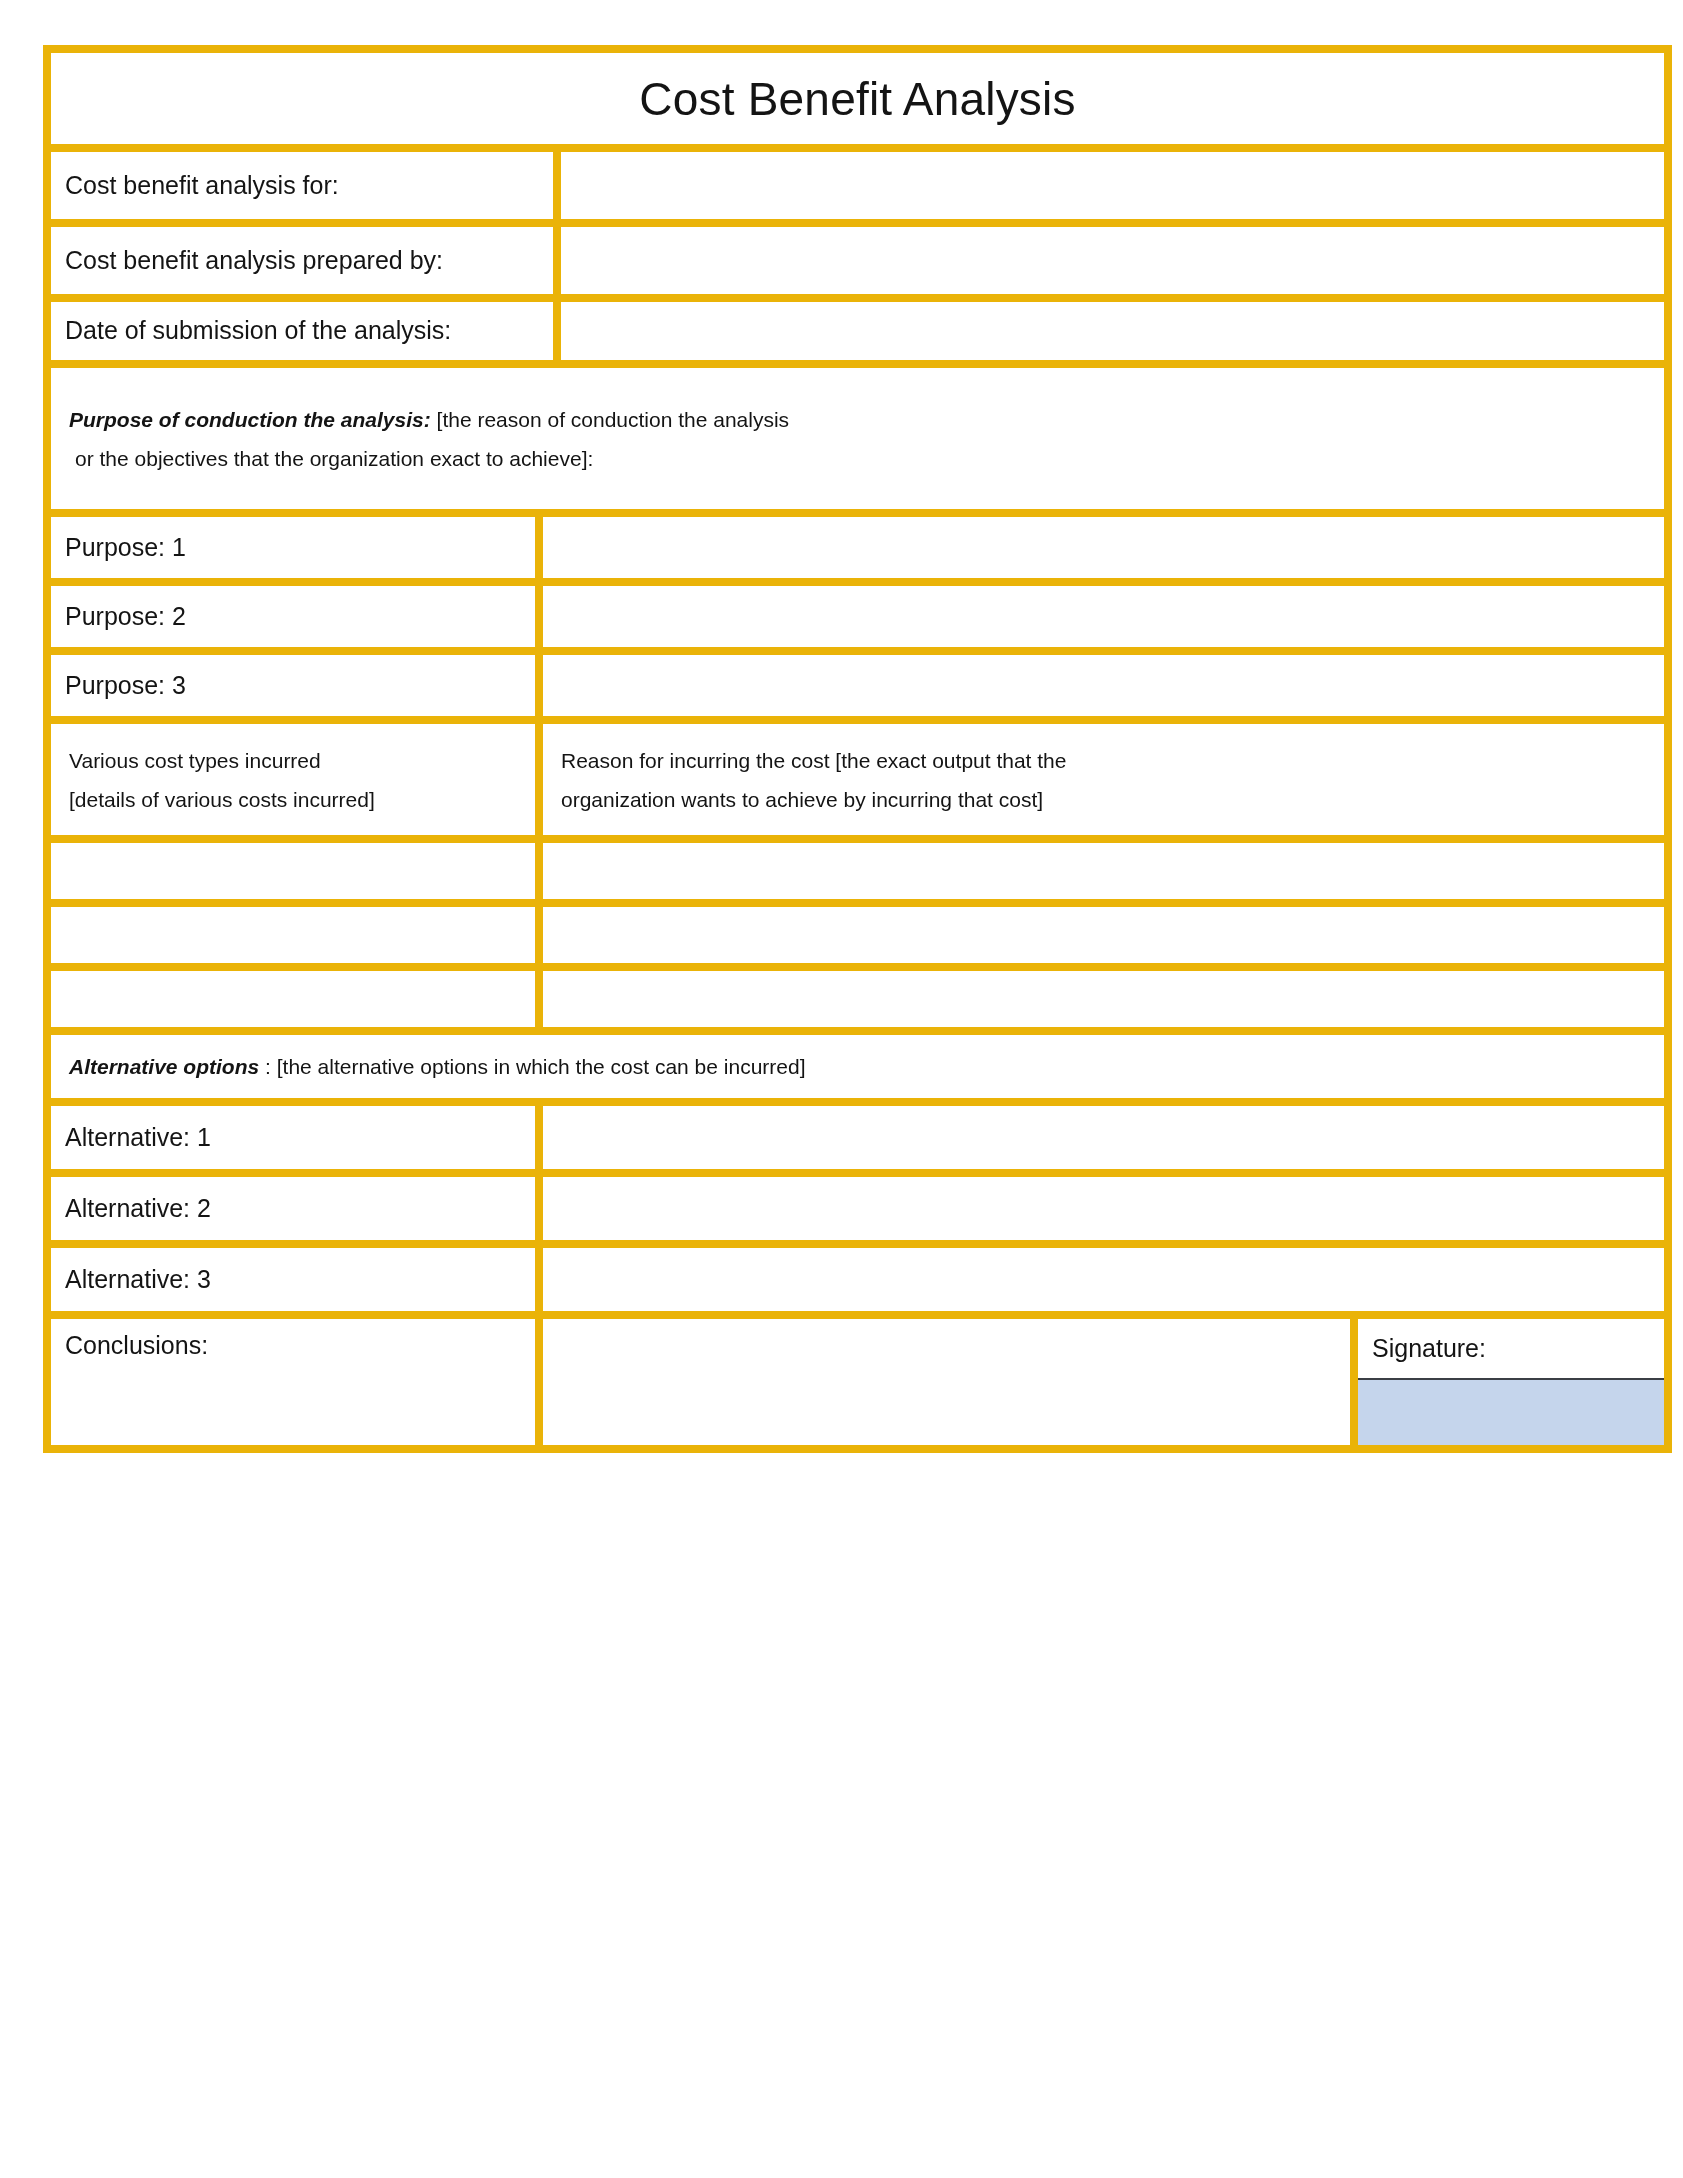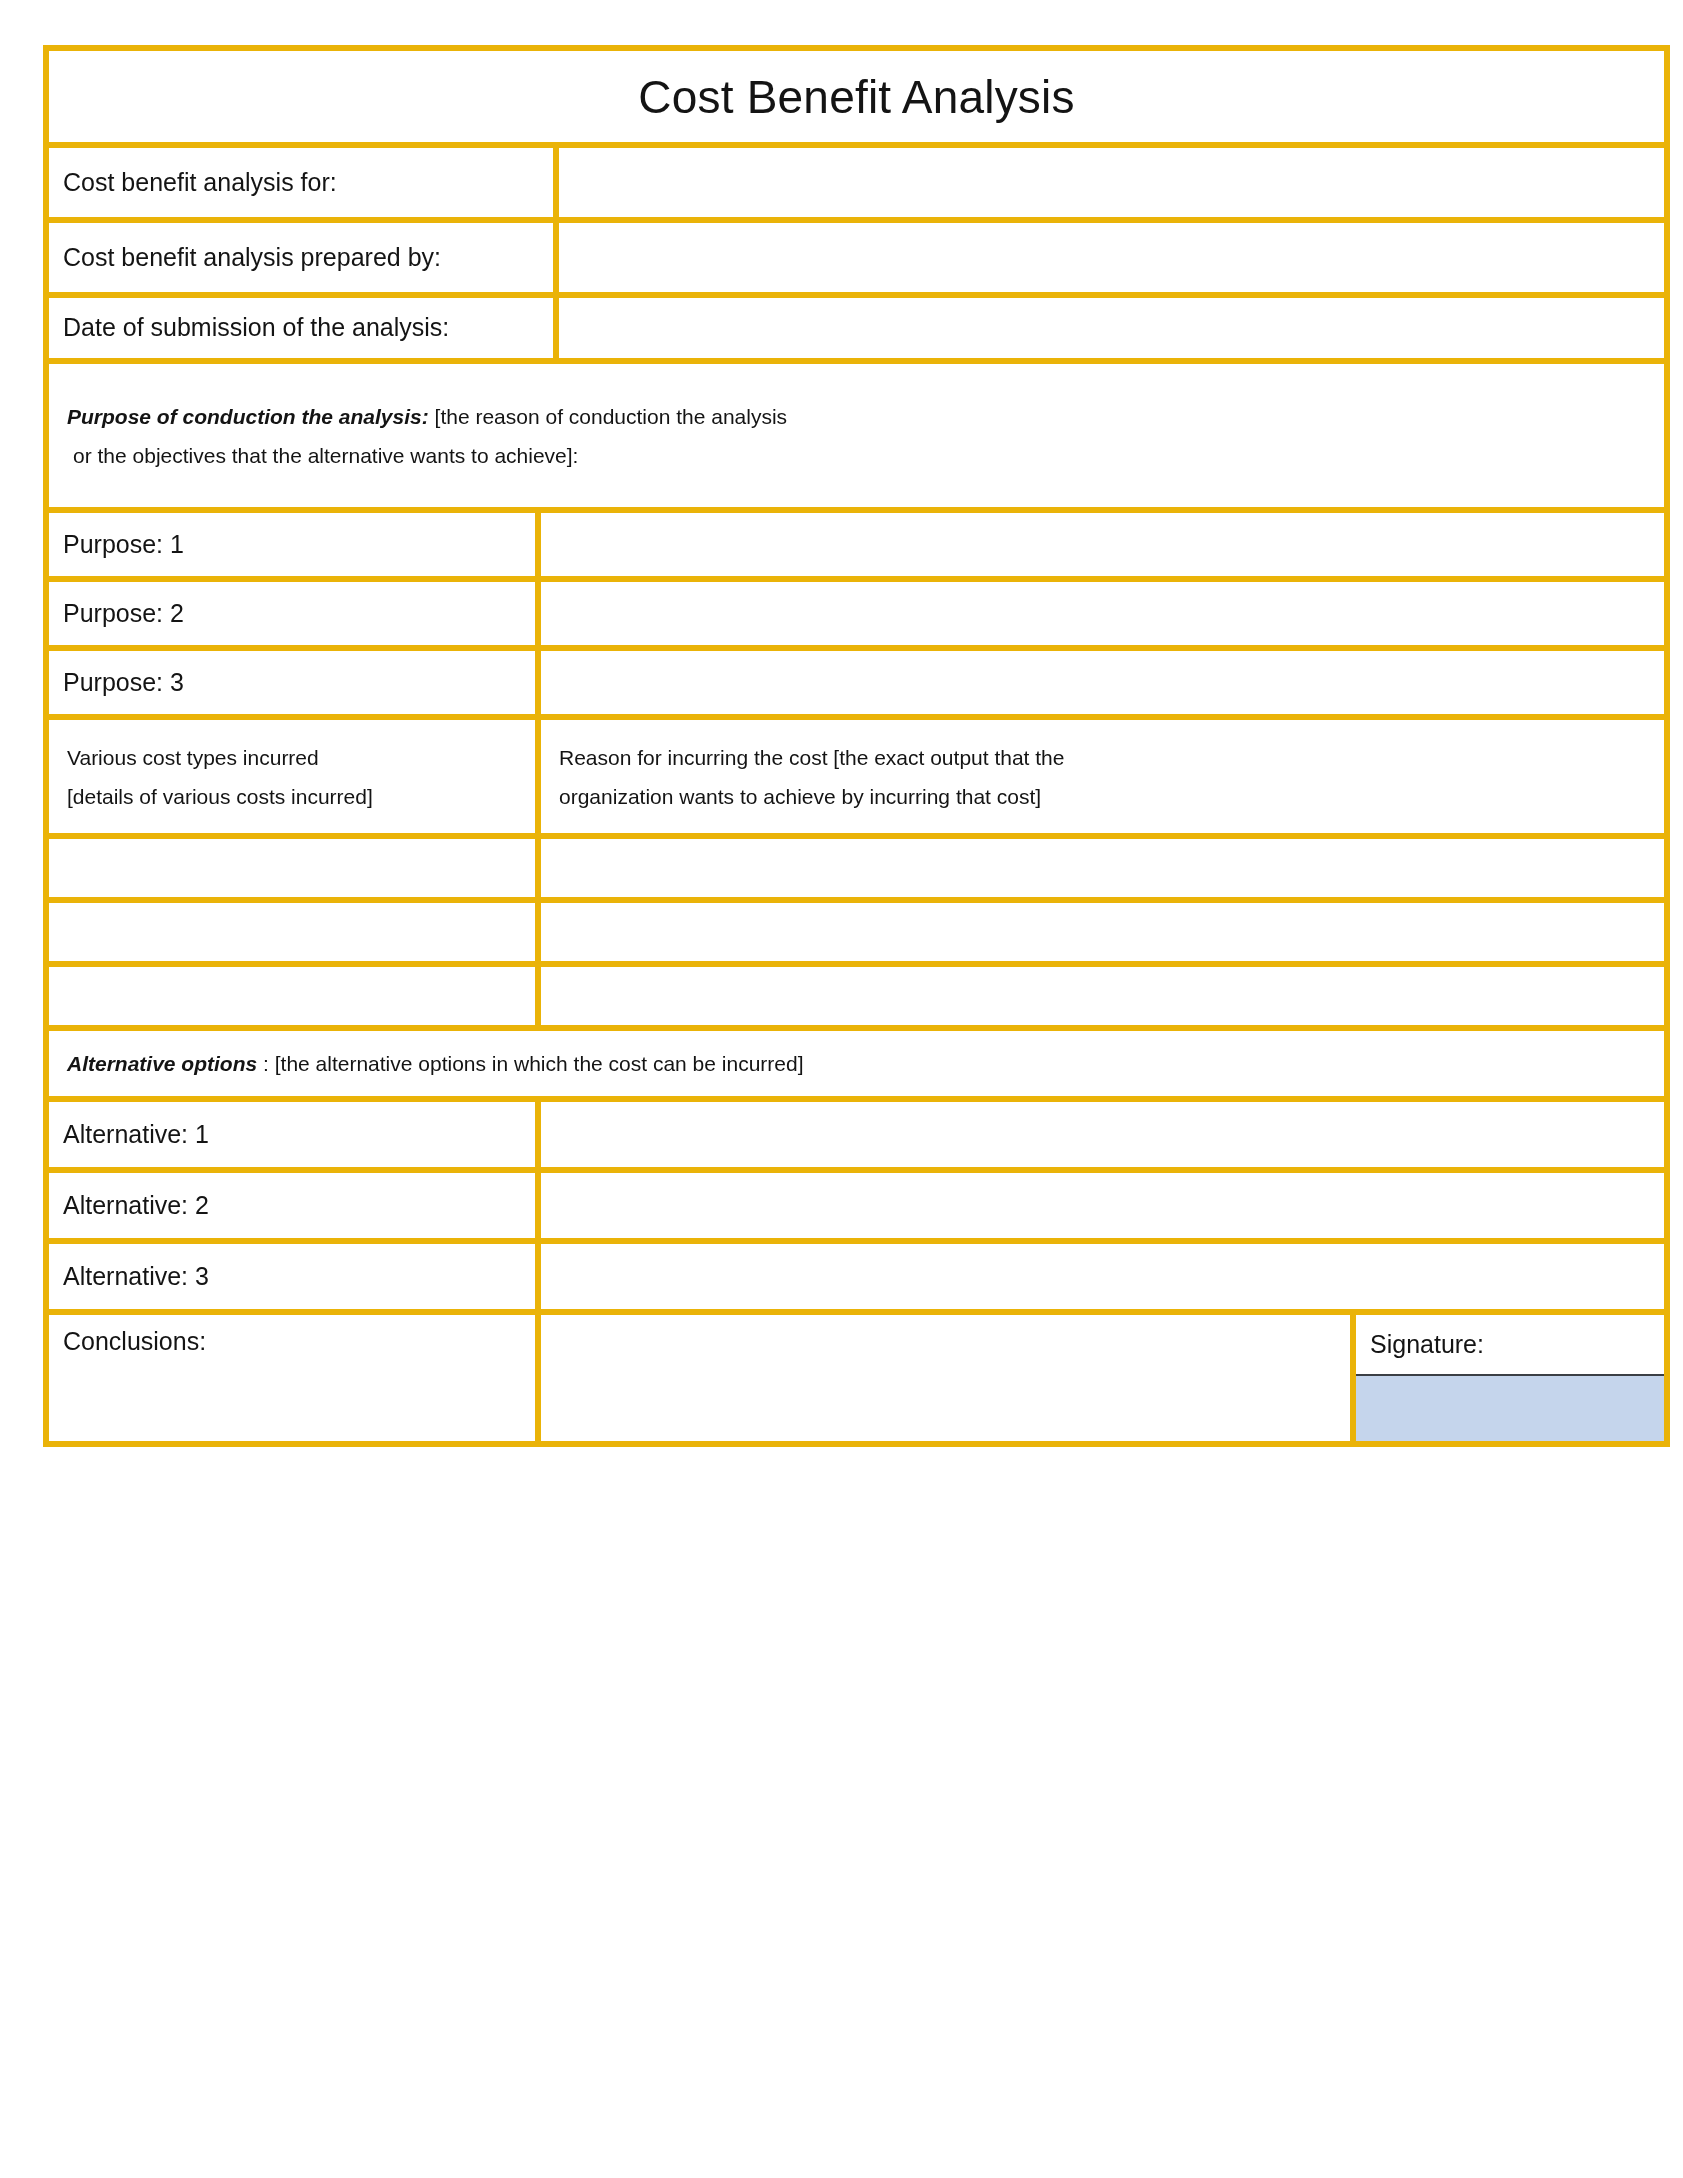--- a/index.html
+++ b/index.html
@@ -25,21 +25,21 @@
   .doc-table {
     position: absolute;
     left: 43px;
     top: 45px;
     width: 1621px;
     border-collapse: collapse;
     table-layout: fixed;
   }
 
   .doc-table td {
-    border: 6px solid #eab308;
+    border: 8px solid #eab308;
     padding: 0;
     vertical-align: middle;
     background: #ffffff;
   }
 
   
   .title-cell {
     background: #EBE7E0;
     height: 91px;
     text-align: center;
@@ -167,21 +167,21 @@
         </td>
         <td class="fill-blue pad-cell" colspan="2">
           <span class="lbl"></span>
         </td>
       </tr>
 
       <tr class="h-note">
         <td class="fill-white" colspan="4">
           <div class="para">
             <span class="line"><span class="strong-ital">Purpose of conduction the analysis:</span><span> [the reason of conduction the analysis</span></span>
-            <span class="line indent"> or the objectives that the alternative wants to achieve]:</span>
+            <span class="line indent"> or the objectives that the organization exact to achieve]:</span>
           </div>
         </td>
       </tr>
 
       <tr class="h-purpose">
         <td class="fill-blue">
           <span class="lbl">Purpose: 1</span>
         </td>
         <td class="fill-blue pad-cell" colspan="3">
           <span class="lbl"></span>

